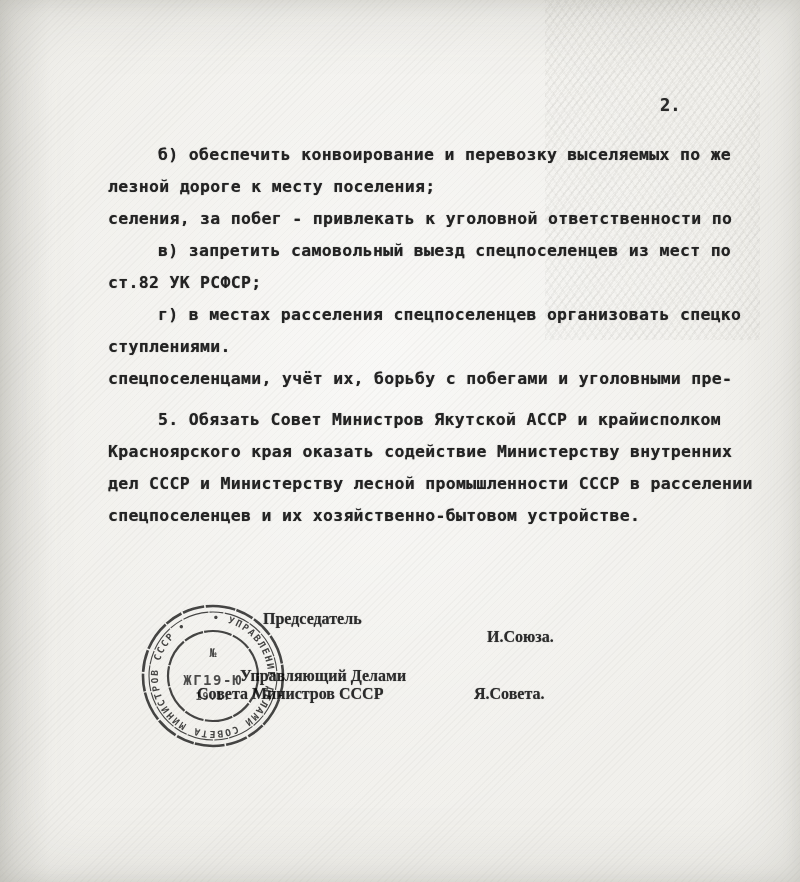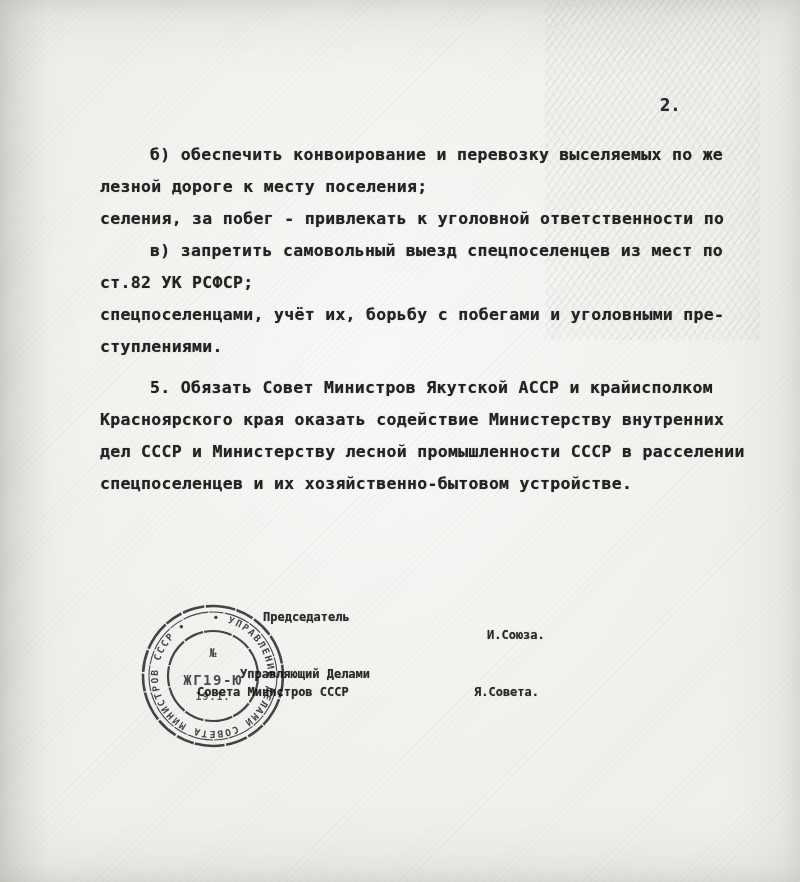--- a/index.html
+++ b/index.html
@@ -35,27 +35,28 @@
     position:absolute;left:660px;top:95px;
     font-size:17px;font-weight:bold;color:#2a2a2a;
     text-shadow:0 0 0.8px rgba(40,40,40,0.7);
   }
   .body-text{
     position:absolute;left:100px;top:139px;width:650px;
     font-size:16.5px;font-weight:bold;color:#232323;
     letter-spacing:0.3px;
     text-shadow:0 0 0.9px rgba(35,35,35,0.65);
   }
-  .line{height:32px;line-height:32px;white-space:nowrap;}
+  .line{height:32px;line-height:32px;white-space:nowrap;margin-left:8px;}
   .ind{padding-left:50px;}
   .para-gap{margin-top:9px;}
   .signatures{
     position:absolute;left:0;top:0;width:656px;height:882px;
-    font-size:12px;font-weight:bold;color:#2b2b2b;
+    font-size:16px;font-weight:bold;color:#2b2b2b;
     text-shadow:0 0 0.9px rgba(40,40,40,0.6);
+    font-family:Liberation Serif, serif;
   }
   .sig{position:absolute;white-space:nowrap;}
   .stamp{
     position:absolute;left:138px;top:601px;width:150px;height:150px;
     mix-blend-mode:multiply;opacity:0.88;
   }
 </style>
 </head>
 <body>
 
@@ -65,22 +66,23 @@
   <div class="left-shade"></div>
 
   <div class="page-number">2.</div>
 
   <div class="body-text">
     <div class="line ind">б) обеспечить конвоирование и перевозку выселяемых по же</div>
     <div class="line">лезной дороге к месту поселения;</div>
     <div class="line">селения, за побег - привлекать к уголовной ответственности по</div>
     <div class="line ind">в) запретить самовольный выезд спецпоселенцев из мест по</div>
     <div class="line">ст.82 УК РСФСР;</div>
+    <div class="line ind">г) в местах расселения спецпоселенцев организовать спецко</div>
+    <div class="line">ступлениями.</div>
     <div class="line">спецпоселенцами, учёт их, борьбу с побегами и уголовными пре-</div>
-    <div class="line">ступлениями.</div>
     <div class="line ind para-gap">5. Обязать Совет Министров Якутской АССР и крайисполком</div>
     <div class="line">Красноярского края оказать содействие Министерству внутренних</div>
     <div class="line">дел СССР и Министерству лесной промышленности СССР в расселении</div>
     <div class="line">спецпоселенцев и их хозяйственно-бытовом устройстве.</div>
   </div>
 
   <div class="signatures">
     <div class="sig" style="left:263px;top:610px;">Председатель</div>
     <div class="sig" style="left:487px;top:628px;">И.Союза.</div>
     <div class="sig" style="left:240px;top:667px;">Управляющий Делами</div>

